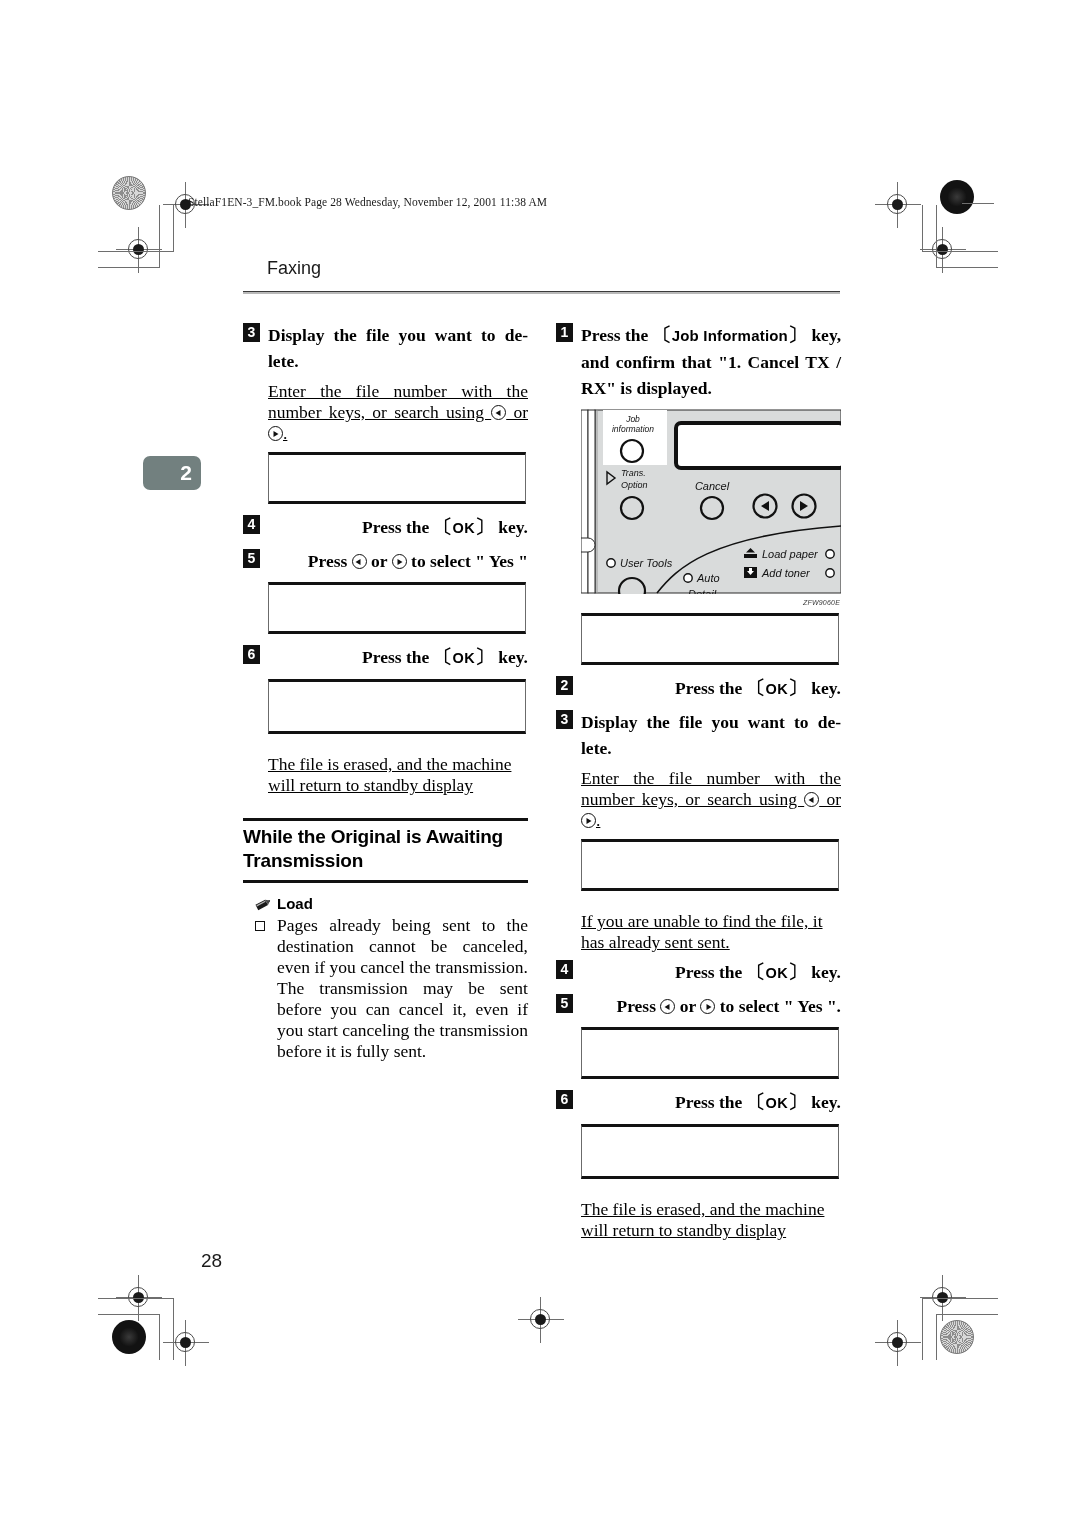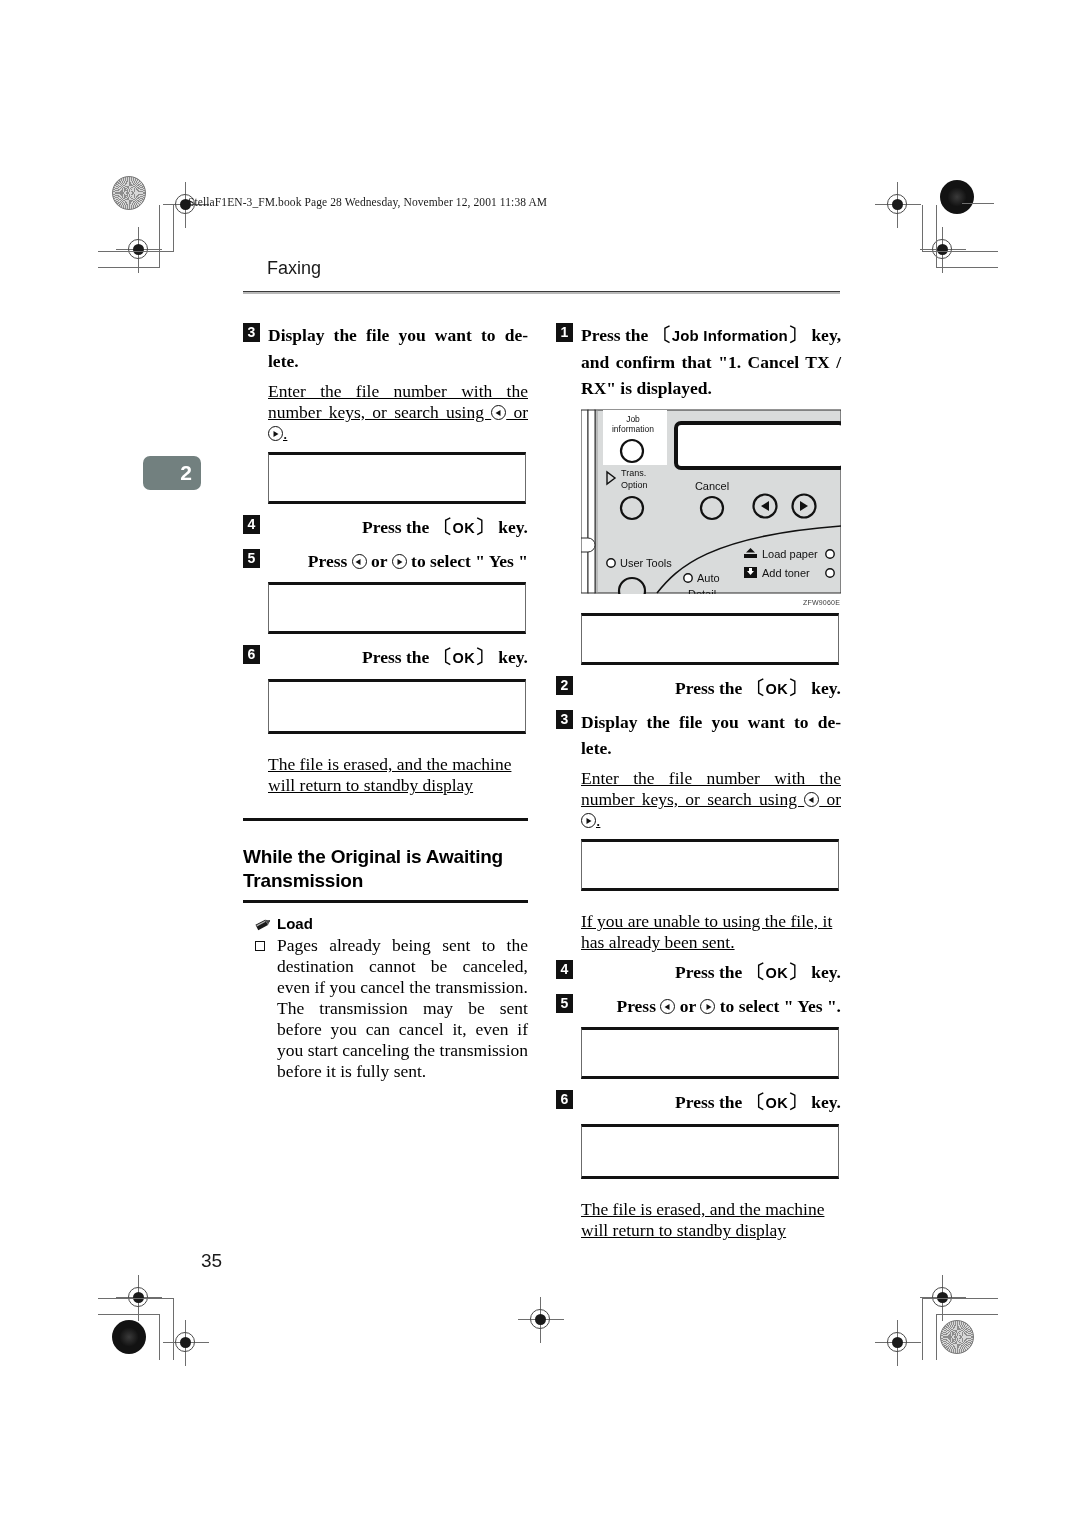--- a/index.html
+++ b/index.html
@@ -248,21 +248,21 @@
     border-bottom: 3px solid #121212;
     background: #ffffff;
     box-sizing: border-box;
   }
   .lcd-box.tall { height: 55px; }
 
   
   .sec-head {
     margin: 22px 0 0 0;
     border-top: 3px solid #111;
-    padding-top: 24px;
+    padding-top: 4px;
   }
   .sec-head h2 {
     margin: 0;
     font-family: "Liberation Sans", sans-serif;
     font-size: 19px;
     font-weight: bold;
     line-height: 24px;
     letter-spacing: -0.2px;
   }
   .sec-head-rule {
@@ -307,20 +307,21 @@
     line-height: 21px;
     text-align: justify;
   }
 
   
   .panel-fig {
     position: relative;
     margin: 7px 0 6px 25px;
     width: 260px;
     height: 197px;
+    font-style: italic;
   }
   .panel-code {
     position: absolute;
     right: 1px;
     bottom: -1px;
     font-family: "Liberation Sans", sans-serif;
     font-size: 7px;
     letter-spacing: 0.2px;
     color: #3a3a3a;
   }
@@ -418,21 +419,21 @@
 <div class="file-header">StellaF1EN-3_FM.book  Page 28  Wednesday, November 12, 2001  11:38 AM</div>
 <div class="header-rule-right"></div>
 
 <div class="running-head">Faxing</div>
 <div class="head-rule"></div>
 
 <div class="chapter-tab">
   <span>2</span>
 </div>
 
-<div class="folio">35</div>
+<div class="folio">28</div>
 
 <div class="col col-left">
 
   <div class="step">
     <span class="step-num">3</span>
     <div class="step-text">Display the file you want to de-lete.</div>
   </div>
   <div class="body-text">
     <span>Enter the file number with the number keys, or search using </span><span class="arr left"></span><span> or </span><span class="arr right"></span><span>.</span>
   </div>
@@ -570,21 +571,21 @@
 
   <div class="step">
     <span class="step-num">3</span>
     <div class="step-text">Display the file you want to de-lete.</div>
   </div>
   <div class="body-text">
     <span>Enter the file number with the number keys, or search using </span><span class="arr left"></span><span> or </span><span class="arr right"></span><span>.</span>
   </div>
   <div class="lcd-box"></div>
 
-  <div class="body-text nojust">If you are unable to using the file, it has already been sent.</div>
+  <div class="body-text nojust">If you are unable to find the file, it has already sent sent.</div>
 
   <div class="step">
     <span class="step-num">4</span>
     <div class="step-text nojust">
       <span>Press the </span><span class="brk">〔</span><span class="keycap">OK</span><span class="brk">〕</span><span> key.</span>
     </div>
   </div>
 
   <div class="step">
     <span class="step-num">5</span>

